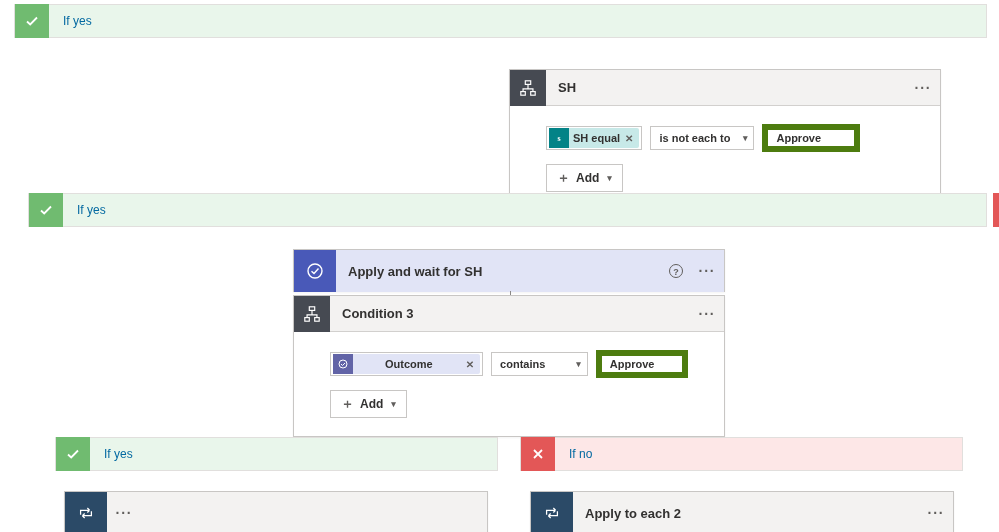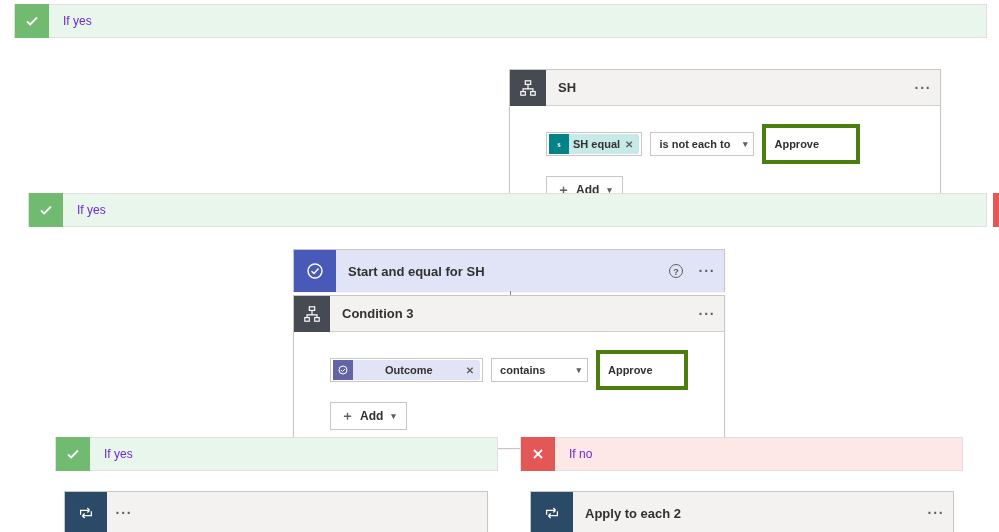--- a/index.html
+++ b/index.html
@@ -30,21 +30,21 @@
       align-items: center;
       justify-content: center;
       color: #fff;
       flex-shrink: 0;
     }
     .branch-bar.yes .badge { background: #70bb70; }
     .branch-bar.no  .badge { background: #e35757; }
     .branch-bar .label {
       padding-left: 14px;
       font-size: 12px;
-      color: #6d28d9;
+      color: #0369a1;
     }
 
     
     .card {
       border: 1px solid #c8c6c4;
       background: #fff;
       box-shadow: 0 1px 2px rgba(0,0,0,.05);
       font-weight: bold;
     }
     .card-header {
@@ -154,25 +154,25 @@
       align-items: center;
       padding: 0 6px 0 8px;
       font-size: 11px;
       width: 104px;
       justify-content: space-between;
       cursor: pointer;
     }
     .op-select .chev { color: #605e5c; font-size: 9px; }
 
     .val-box {
-      border: 4px solid #4d7c0f;
+      border: 6px solid #4d7c0f;
       height: 24px;
       display: flex;
       align-items: center;
-      padding: 16px 8px;
+      padding: 8px 8px;
       font-size: 11px;
       width: 98px;
     }
 
     .add-btn {
       margin-top: 12px;
       border: 1px solid #c8c6c4;
       height: 28px;
       display: inline-flex;
       align-items: center;
@@ -282,21 +282,21 @@
 <div class="card abs" style="left:293px; top:249px; width:432px; border-bottom:none;">
   <div class="card-header approval">
     <div class="icon-box purple">
       <svg width="20" height="20" viewBox="0 0 20 20">
           <g fill="none" stroke="#fff" stroke-width="1.4">
             <circle cx="10" cy="10" r="7"></circle>
             <path d="M6.5 10.2 L9 12.5 L13.5 7.5"></path>
           </g>
         </svg>
     </div>
-    <div class="title">Start and equal for SH</div>
+    <div class="title">Apply and wait for SH</div>
     <div class="help">
       <svg width="16" height="16" viewBox="0 0 16 16">
           <circle cx="8" cy="8" r="6.5" fill="none" stroke="#605e5c" stroke-width="1"></circle>
           <text x="8" y="11.5" text-anchor="middle" fill="#605e5c" font-size="9">?</text>
         </svg>
     </div>
     <div class="more">···</div>
   </div>
 </div>
 

